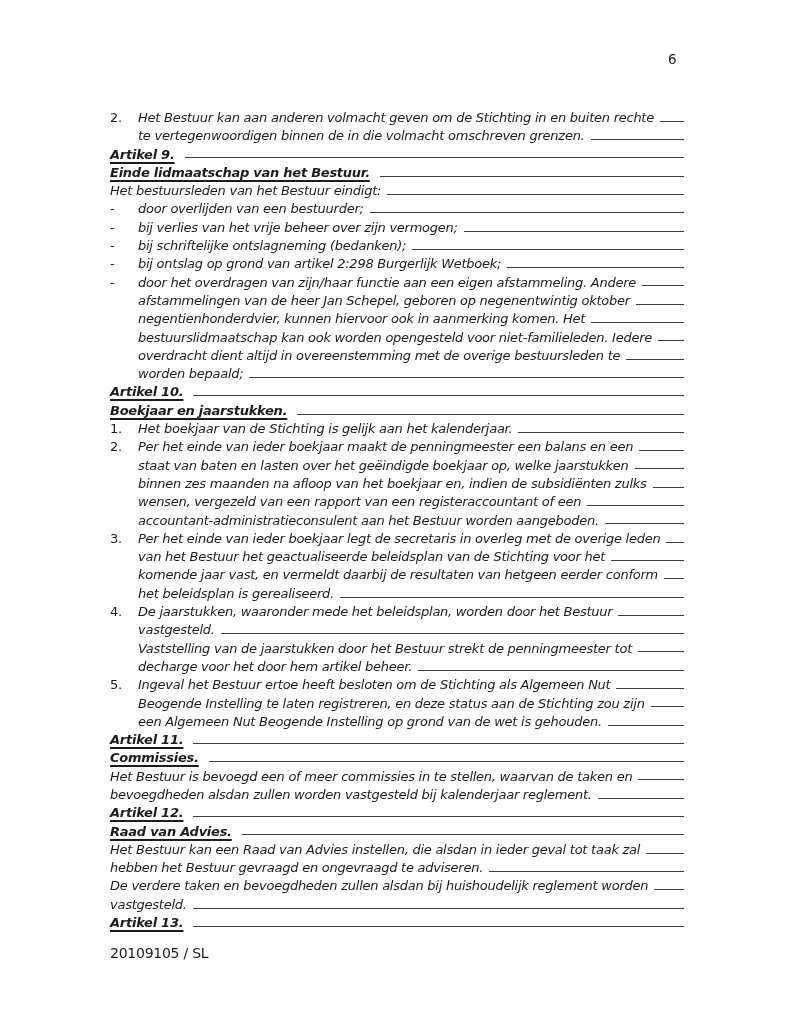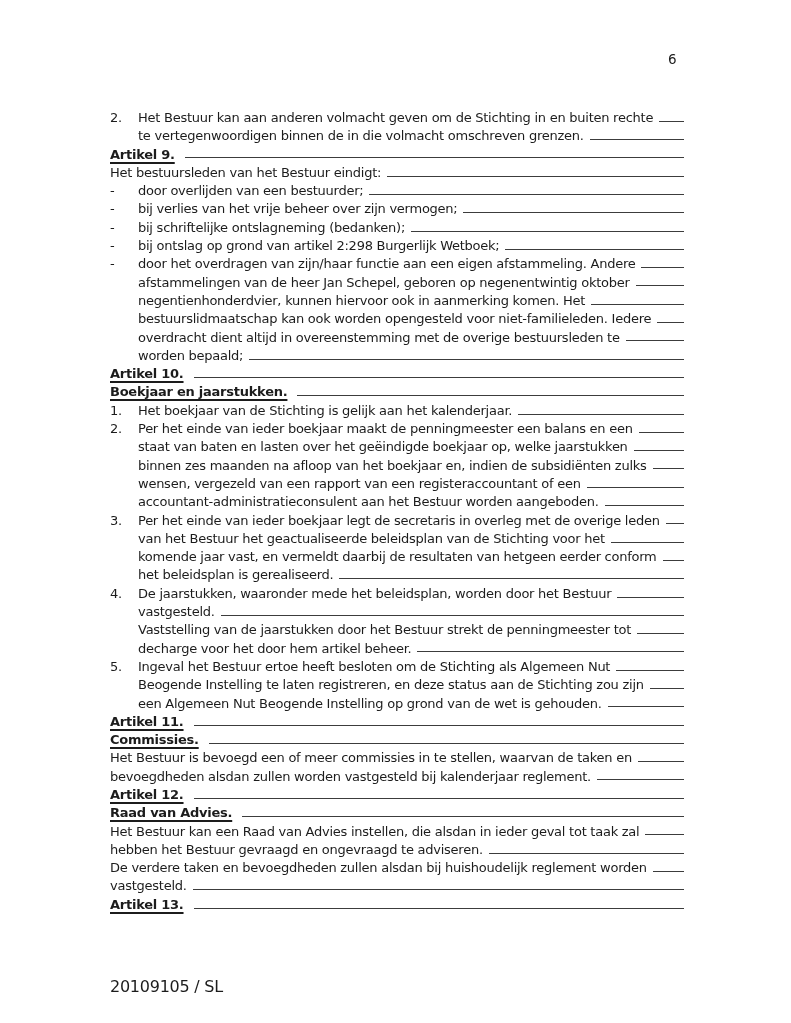--- a/index.html
+++ b/index.html
@@ -34,40 +34,40 @@
     line-height: 18.31px;
     font-size: 13px;
     letter-spacing: -0.25px;
     white-space: nowrap;
   }
   .marker {
     flex: 0 0 28px;
     width: 28px;
   }
   .line.cont { padding-left: 28px; }
-  .text { flex: 0 0 auto; }
+  .text { flex: 0 0 auto; font-style: italic; }
   .line.h .text {
     font-weight: bold;
     text-decoration: underline;
     text-decoration-thickness: 1.8px;
     text-underline-offset: 2.5px;
     padding-right: 4px;
   }
   .fill {
     flex: 1 1 auto;
     min-width: 0;
     margin-left: 6px;
     border-bottom: 1.5px solid #3c3c3c;
     margin-bottom: 5.5px;
   }
   .footer {
     position: absolute;
-    top: 977px;
+    top: 945px;
     left: 110px;
-    font-size: 16px;
+    font-size: 14px;
     letter-spacing: -0.25px;
   }
 </style>
 </head>
 <body>
 
 <div class="page">
   <div class="page-number">6</div>
 
   <div class="content">
@@ -79,20 +79,25 @@
       <div class="line cont">
 
     <span class="text">te vertegenwoordigen binnen de in die volmacht omschreven grenzen.</span>
     <span class="fill"></span>
   </div>
       <div class="line h">
 
     <span class="text">Artikel 9.</span>
     <span class="fill"></span>
   </div>
+      <div class="line h">
+
+    <span class="text">Einde lidmaatschap van het Bestuur.</span>
+    <span class="fill"></span>
+  </div>
       <div class="line p">
 
     <span class="text">Het bestuursleden van het Bestuur eindigt:</span>
     <span class="fill"></span>
   </div>
       <div class="line dash">
     <span class="marker">-</span>
     <span class="text">door overlijden van een bestuurder;</span>
     <span class="fill"></span>
   </div>

